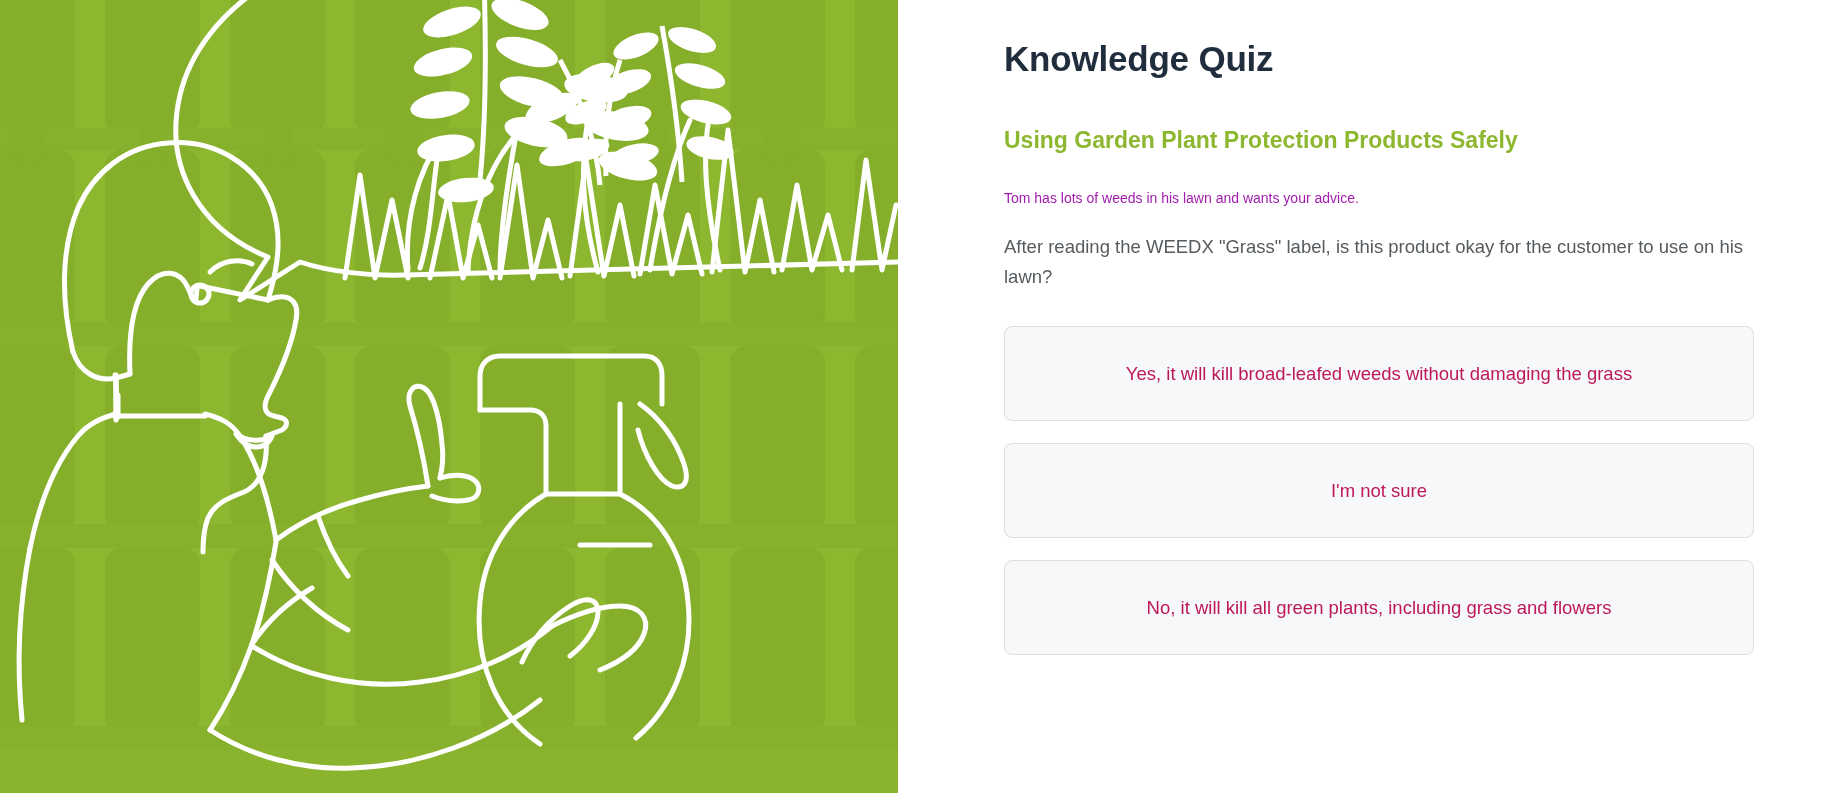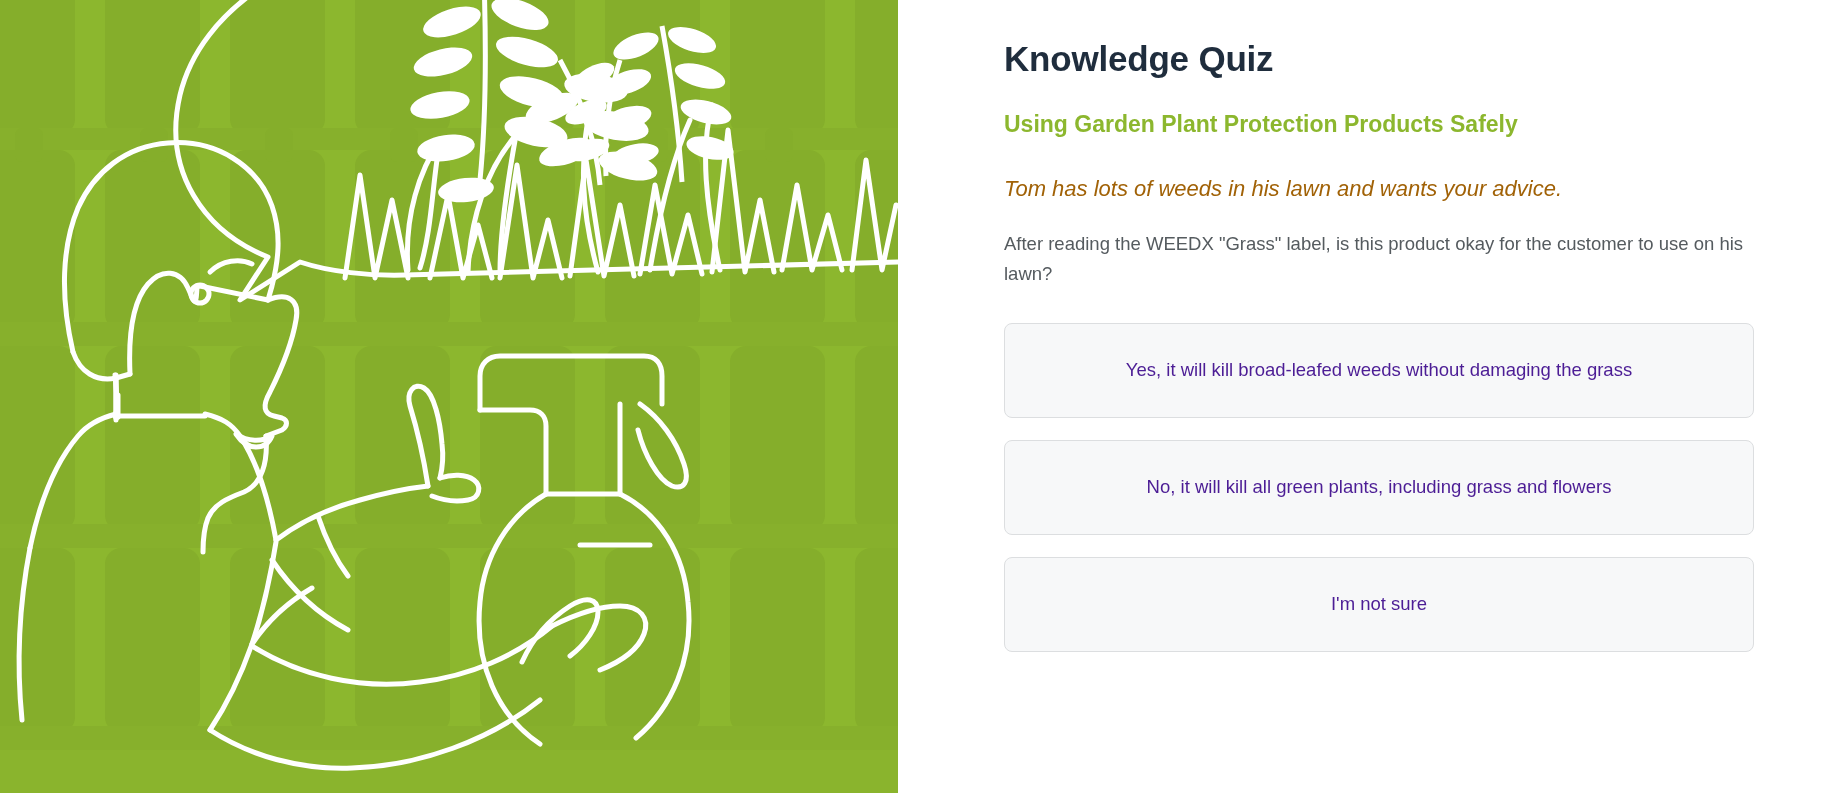--- a/index.html
+++ b/index.html
@@ -40,35 +40,34 @@
     height: 793px;
     background: #ffffff;
     padding: 38px 82px 0 106px;
   }
   .quiz-title {
     font-size: 35px;
     font-weight: bold;
     color: #1f2d3d;
     letter-spacing: -0.2px;
     line-height: 1.2;
-    margin-bottom: 30px;
+    margin-bottom: 46px;
   }
   .quiz-subtitle {
     font-size: 23px;
     font-weight: bold;
     color: #8cb72e;
     line-height: 1.25;
     margin-bottom: 33px;
   }
   .quiz-intro {
-    font-size: 22px;
-    color: #a16207;
+    font-size: 14px;
+    color: #a21caf;
     line-height: 1.55;
     margin-bottom: 23px;
-    font-style: italic;
   }
   .quiz-question {
     font-size: 18.5px;
     color: #555b5f;
     line-height: 1.62;
     max-width: 760px;
     margin-bottom: 34px;
   }
   .options-list {
     display: flex;
@@ -83,21 +82,21 @@
     border-radius: 8px;
     background: #f7f8f9;
     display: flex;
     align-items: center;
     justify-content: center;
     cursor: pointer;
     padding: 0 24px;
   }
   .option-label {
     font-size: 18.5px;
-    color: #4c1d95;
+    color: #be185d;
     text-align: center;
     line-height: 1.4;
   }
 </style>
 </head>
 <body>
 
 <div class="page">
 
   <div class="illustration-panel">
@@ -386,22 +385,22 @@
 
     <p class="quiz-question">After reading the WEEDX "Grass" label, is this product okay for the customer to use on his lawn?</p>
 
     <div class="options-list">
 
       <div class="option-card">
         <span class="option-label">Yes, it will kill broad-leafed weeds without damaging the grass</span>
       </div>
 
       <div class="option-card">
+        <span class="option-label">I'm not sure</span>
+      </div>
+
+      <div class="option-card">
         <span class="option-label">No, it will kill all green plants, including grass and flowers</span>
-      </div>
-
-      <div class="option-card">
-        <span class="option-label">I'm not sure</span>
       </div>
 
     </div>
   </div>
 </div>
 
 </body></html>

